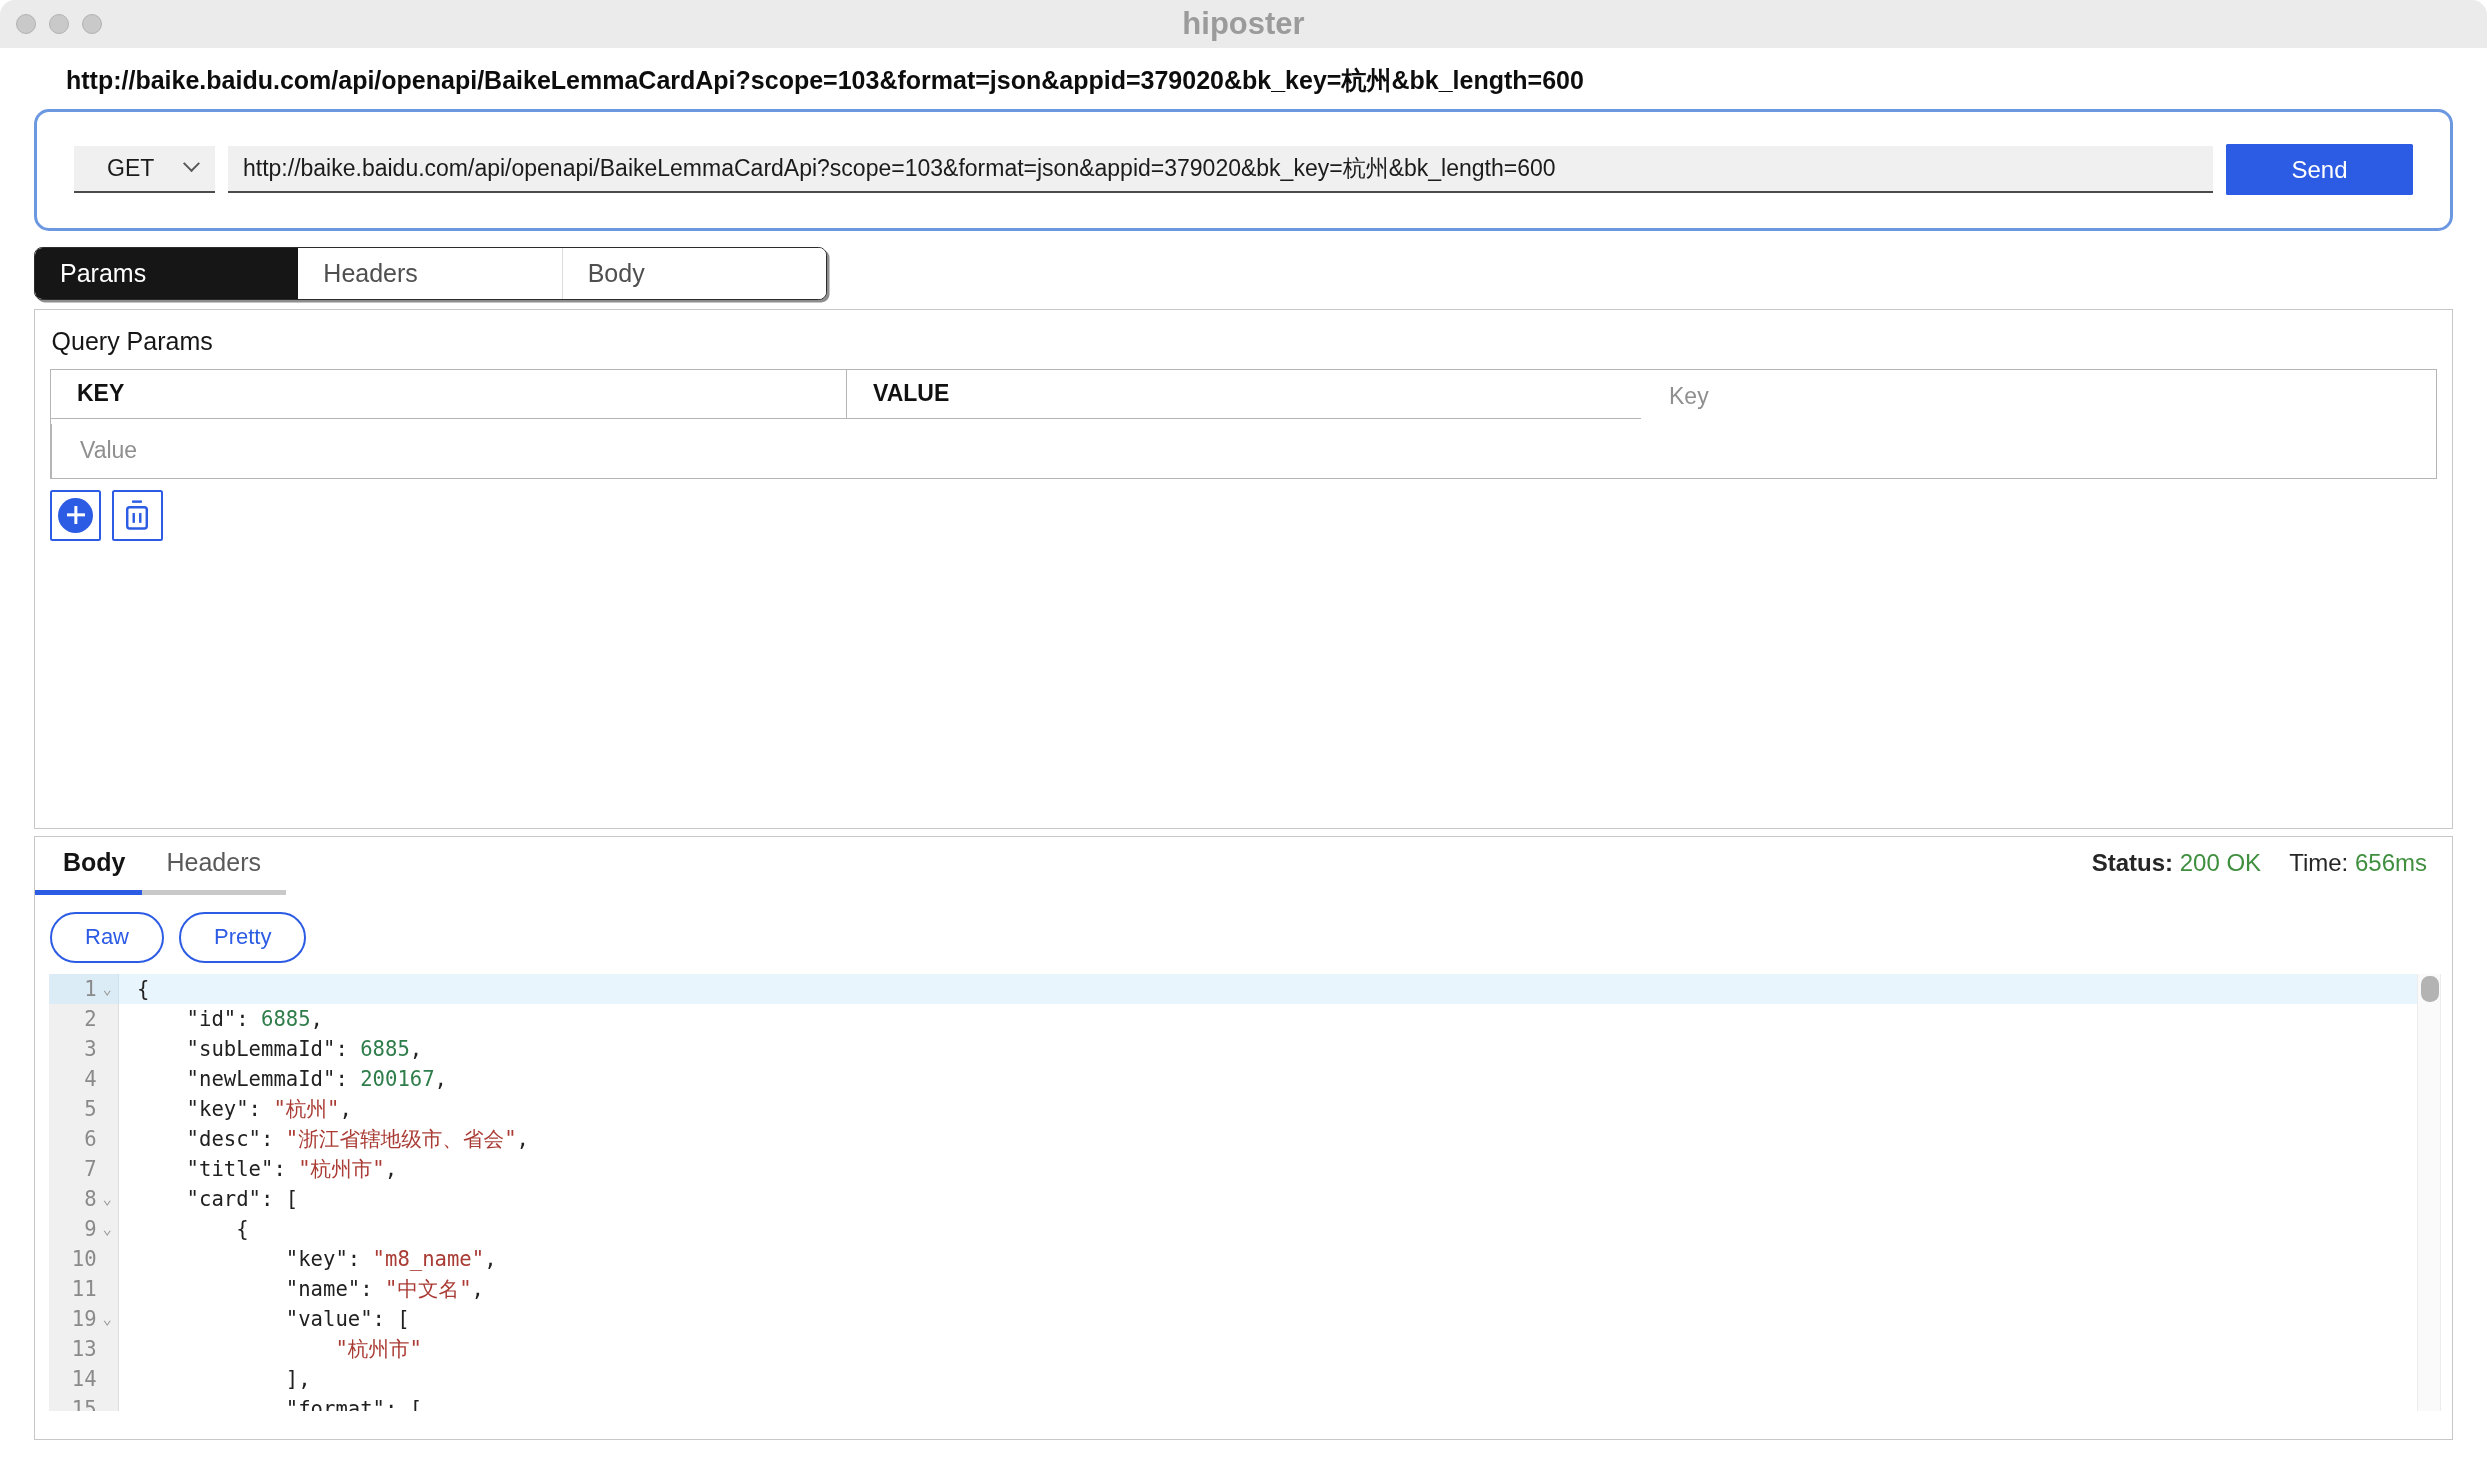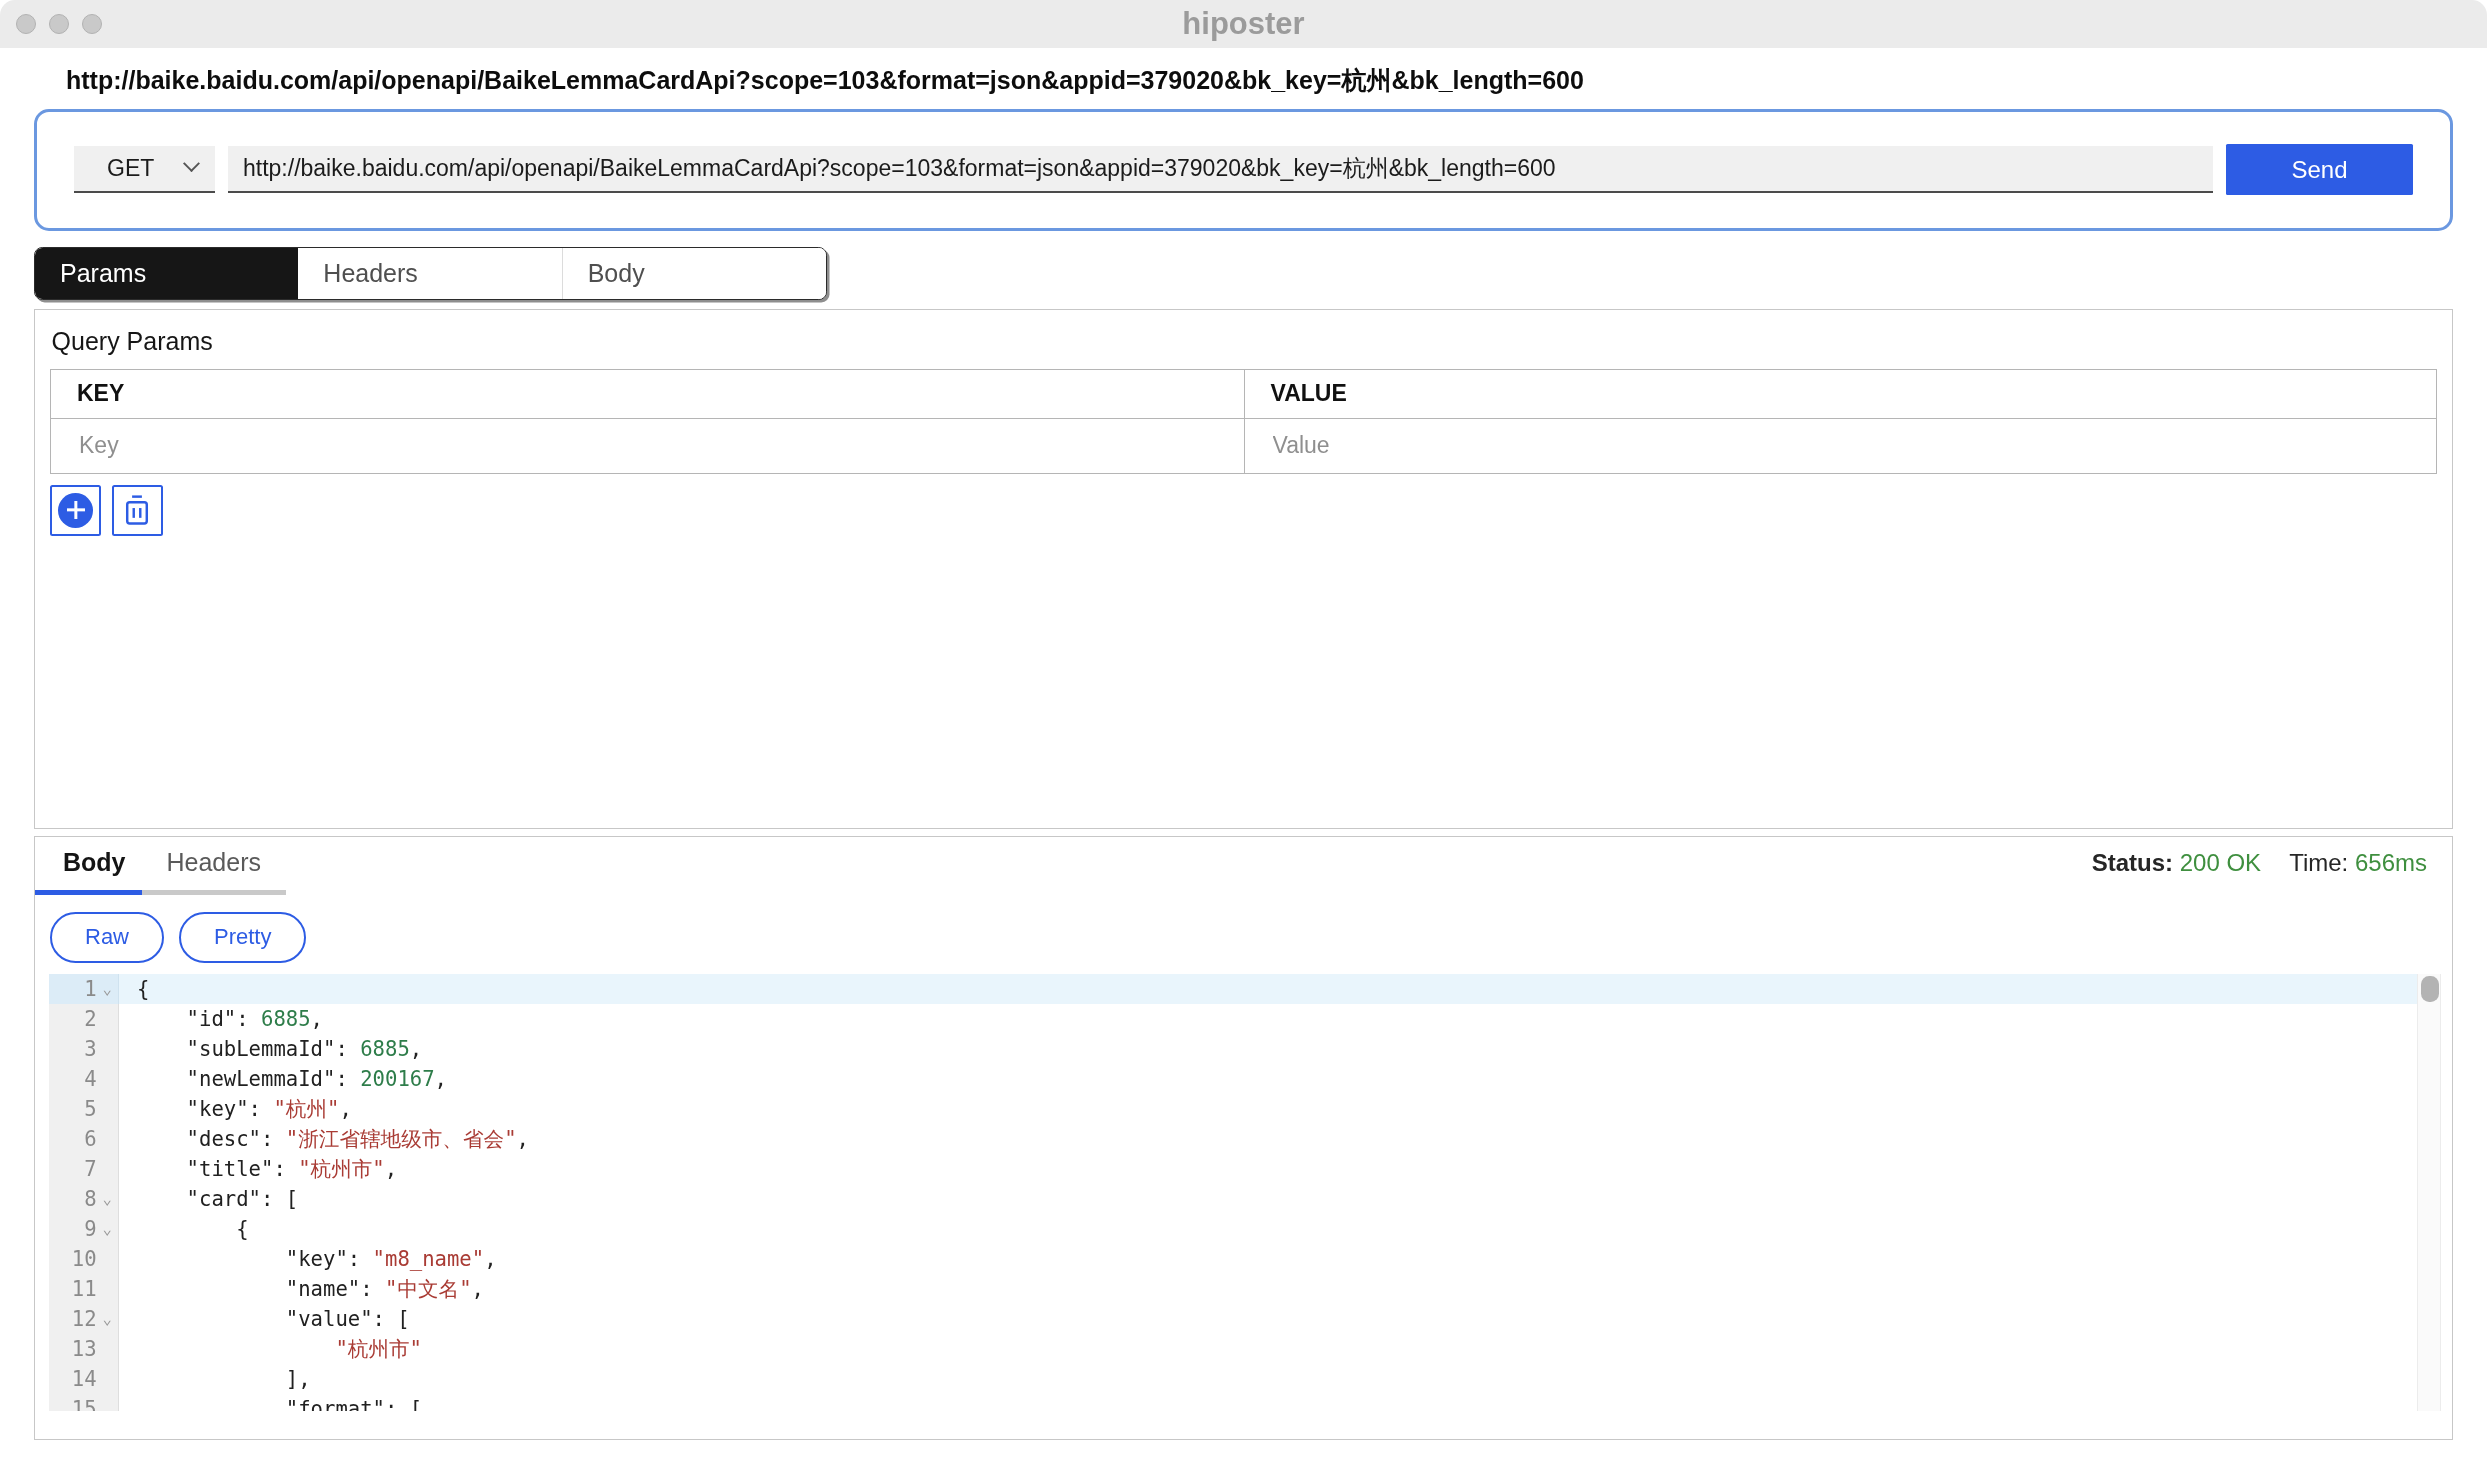--- a/index.html
+++ b/index.html
@@ -67,21 +67,21 @@
   }
   .req-tab{flex:1;display:flex;align-items:center;padding-left:25px;color:#4f4f4f;cursor:pointer;background:#fff;}
   .req-tab.active{background:var(--active-tab-bg);color:#ffffff;border-radius:6.6px 0 0 6.6px;}
   .req-tab.divided{border-left:1.6px solid #dcdcdc;}
   
   .params-panel{
     margin:9px 34px 0 34px;height:520px;border:1.6px solid var(--panel-border);
     padding:15px;
   }
   .section-title{font-size:25px;color:#161616;margin:1.6px 0 13px 1.6px;}
-  .ptable{border:1.6px solid #b5b5b5;display:grid;grid-template-columns:1fr 1fr;}
+  .ptable{border:1.6px solid #b5b5b5;display:grid;grid-template-columns:1fr 1fr 1fr;}
   .ptable .cell{padding:0 26px;display:flex;align-items:center;height:49px;}
   .ptable .head{font-weight:bold;font-size:23px;color:#111;border-bottom:1.6px solid #b5b5b5;}
   .ptable .vcol{border-left:1.6px solid #b5b5b5;}
   .ptable .rowcell{height:54px;}
   .pinput{
     width:100%;border:none;outline:none;font-size:23px;color:#333;
     font-family:"Liberation Sans",sans-serif;background:transparent;
   }
   .pinput::placeholder{color:#8f8f8f;opacity:1;}
   .param-actions{display:flex;gap:10.7px;margin-top:10.7px;}
@@ -293,21 +293,21 @@
         </div>
         <div class="cl">
           <div class="gut">
             <span class="num">11</span>
             <span class="fold"></span>
           </div>
           <div class="txt"><span class="tk-d">            "name": </span><span class="tk-s">"中文名"</span><span class="tk-d">,</span></div>
         </div>
         <div class="cl">
           <div class="gut">
-            <span class="num">12</span>
+            <span class="num">19</span>
             <span class="fold">⌄</span>
           </div>
           <div class="txt"><span class="tk-d">            "value": [</span></div>
         </div>
         <div class="cl">
           <div class="gut">
             <span class="num">13</span>
             <span class="fold"></span>
           </div>
           <div class="txt"><span class="tk-d">                </span><span class="tk-s">"杭州市"</span></div>

